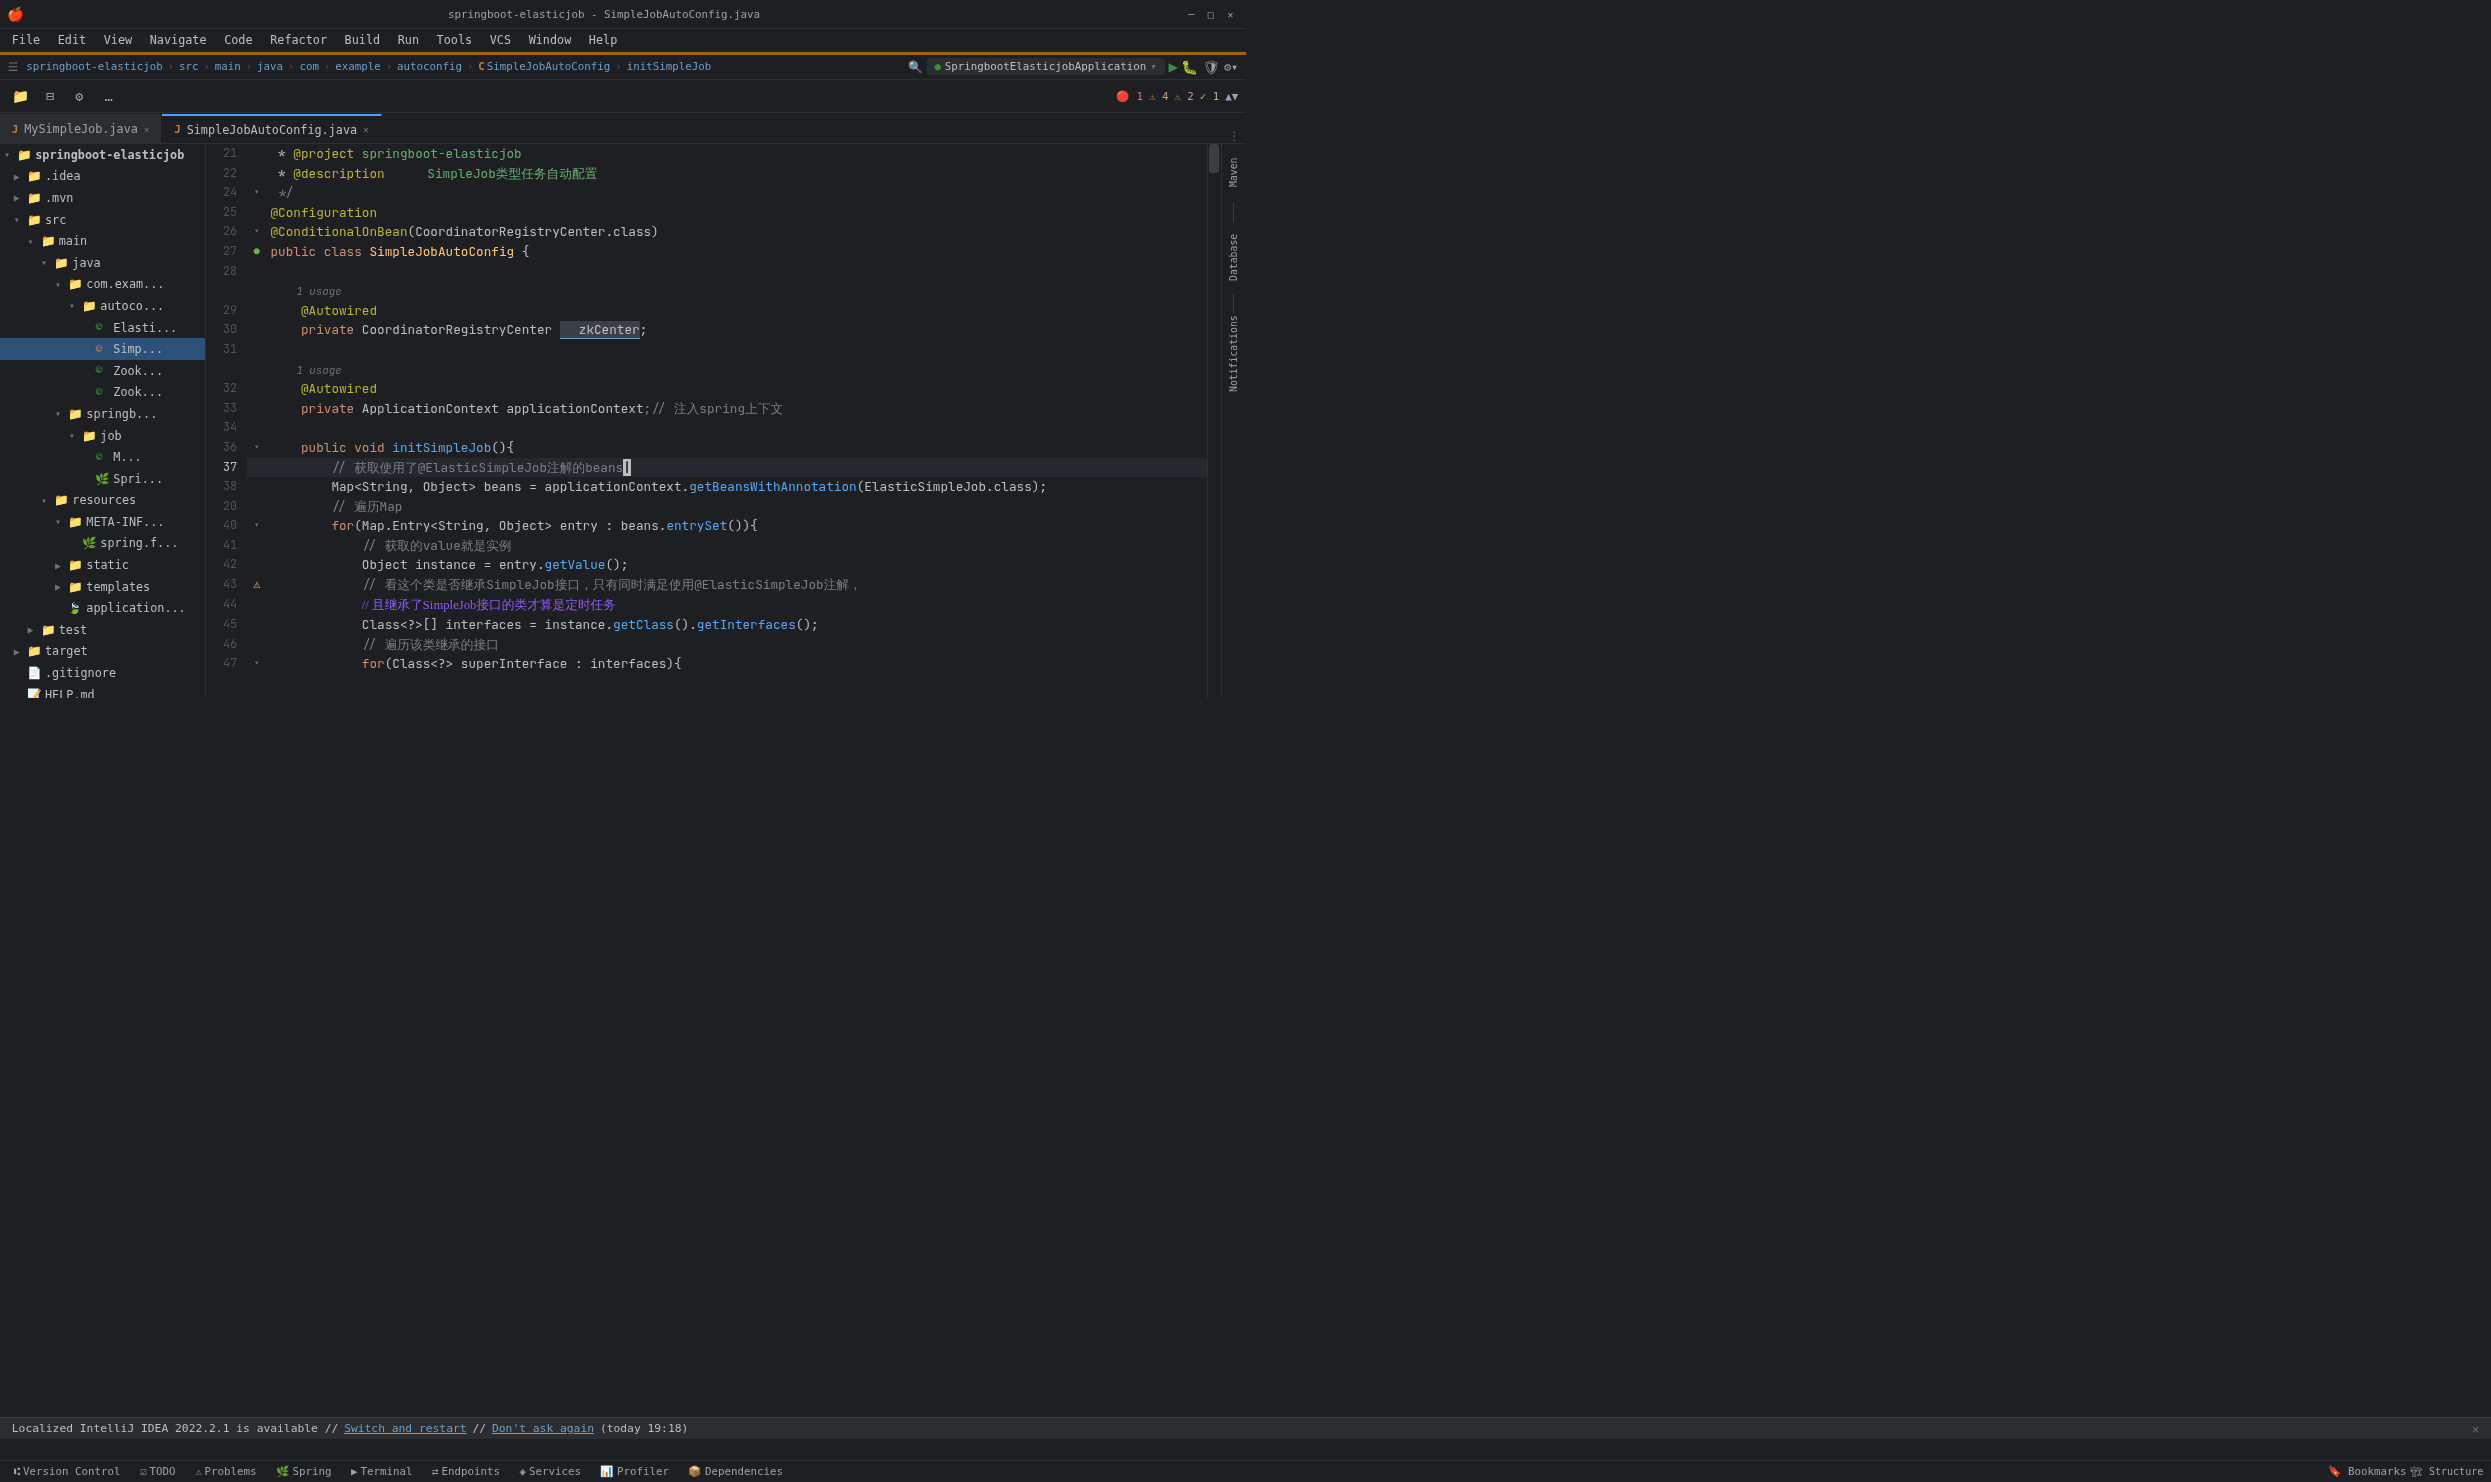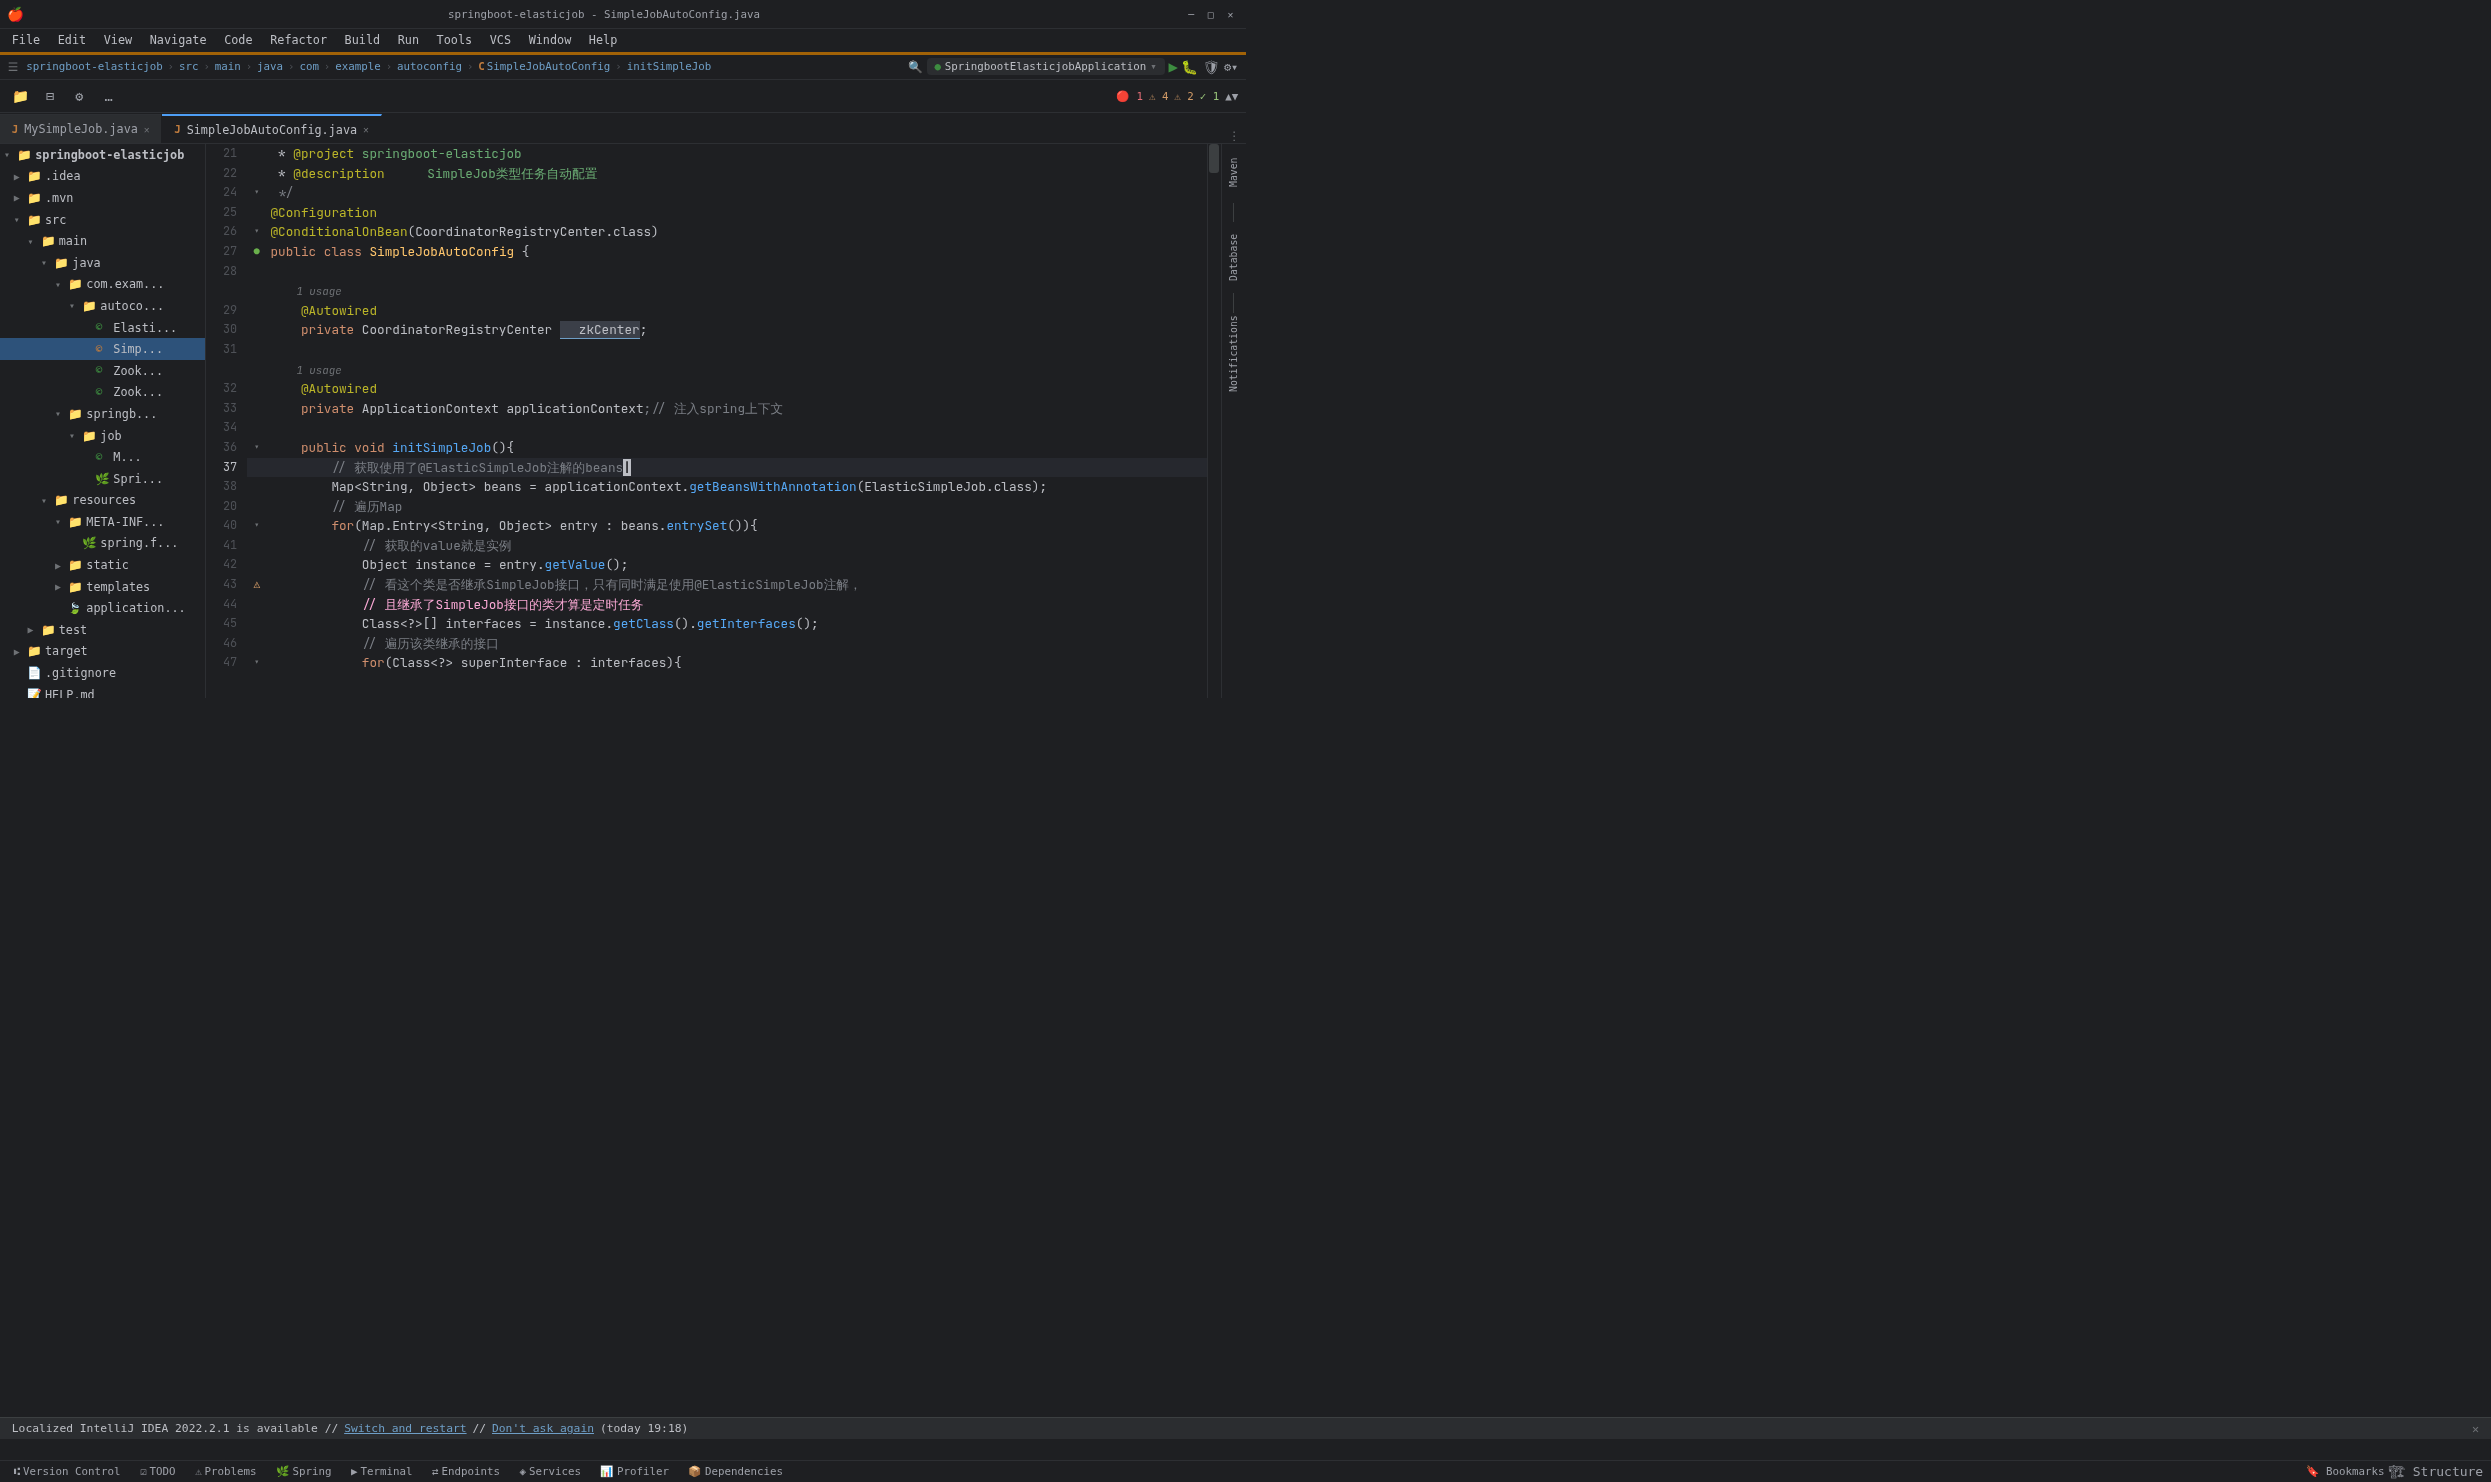--- a/index.html
+++ b/index.html
@@ -677,21 +677,21 @@
         <span class="line-num">43</span>
         <span class="line-gutter">
             <span style="color:#d19a66;font-size:10.8px;">⚠</span>
           </span>
         <span class="code-content">            <span style="color:#7a7e85;">// 看这个类是否继承SimpleJob接口，只有同时满足使用@ElasticSimpleJob注解，</span></span>
       </div>
 
       <div class="code-line">
         <span class="line-num">44</span>
         <span class="line-gutter"></span>
-        <span class="code-content">            <span style="color:#f9a8d4;">// 且继承了SimpleJob接口的类才算是定时任务</span></span>
+        <span class="code-content">            <span style="color:#8b5cf6;font-family:Liberation Serif, serif;">// 且继承了SimpleJob接口的类才算是定时任务</span></span>
       </div>
 
       <div class="code-line">
         <span class="line-num">45</span>
         <span class="line-gutter"></span>
         <span class="code-content">            Class&lt;?&gt;[] <span style="color:#bcbec4;">interfaces</span> = <span style="color:#bcbec4;">instance</span>.<span style="color:#56a8f5;">getClass</span>().<span style="color:#56a8f5;">getInterfaces</span>()<span style="color:#bcbec4;">;</span></span>
       </div>
 
       <div class="code-line">
         <span class="line-num">46</span>
@@ -783,16 +783,16 @@
     <span>📊</span>
     <span>Profiler</span>
   </div>
   <div class="bottom-tab">
     <span>📦</span>
     <span>Dependencies</span>
   </div>
 
   <div style="margin-left:auto; display:flex; gap:3.9px; align-items:center;">
     <div style="color:#9da0a8; cursor:pointer; font-size:10.8px;">🔖 Bookmarks</div>
-    <div style="color:#9da0a8; cursor:pointer; font-size:13px;">🏗 Structure</div>
+    <div style="color:#9da0a8; cursor:pointer; font-size:10px;">🏗 Structure</div>
   </div>
 </div>
 
 
 </body></html>

